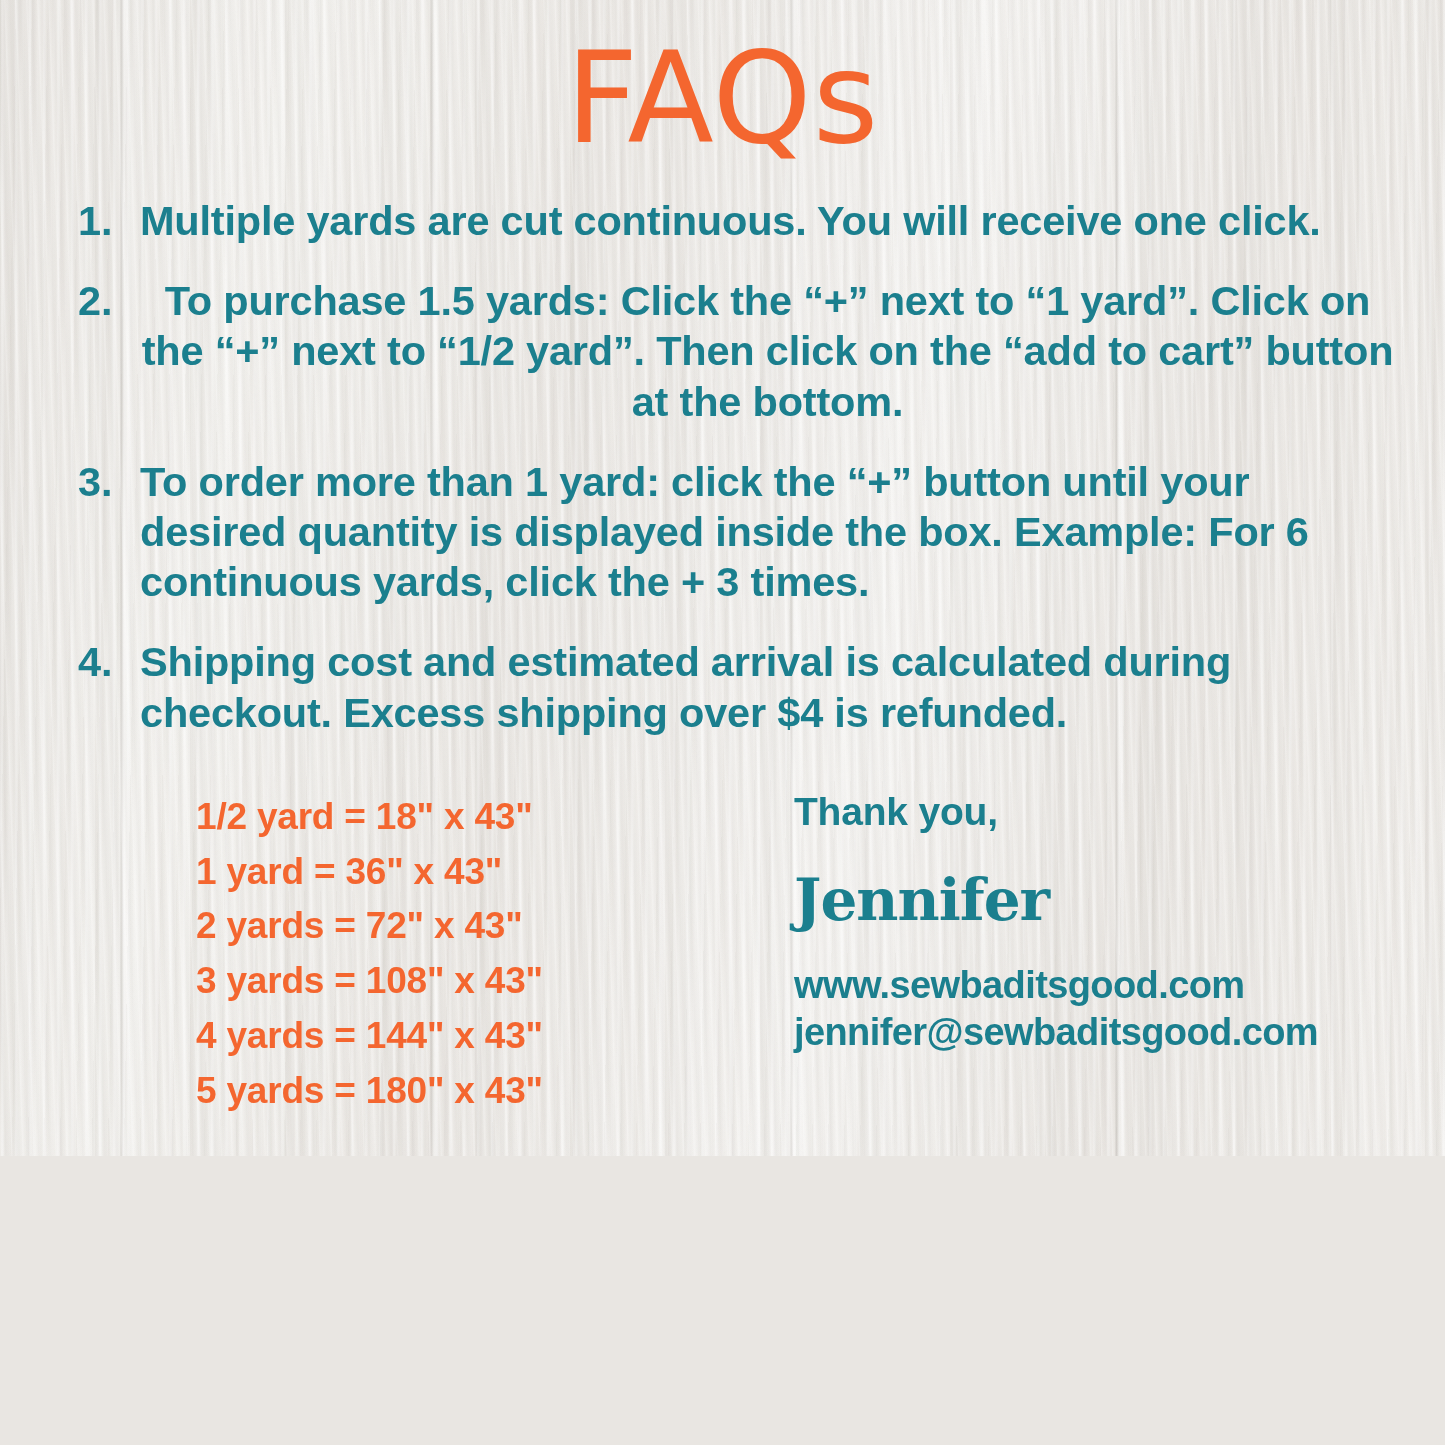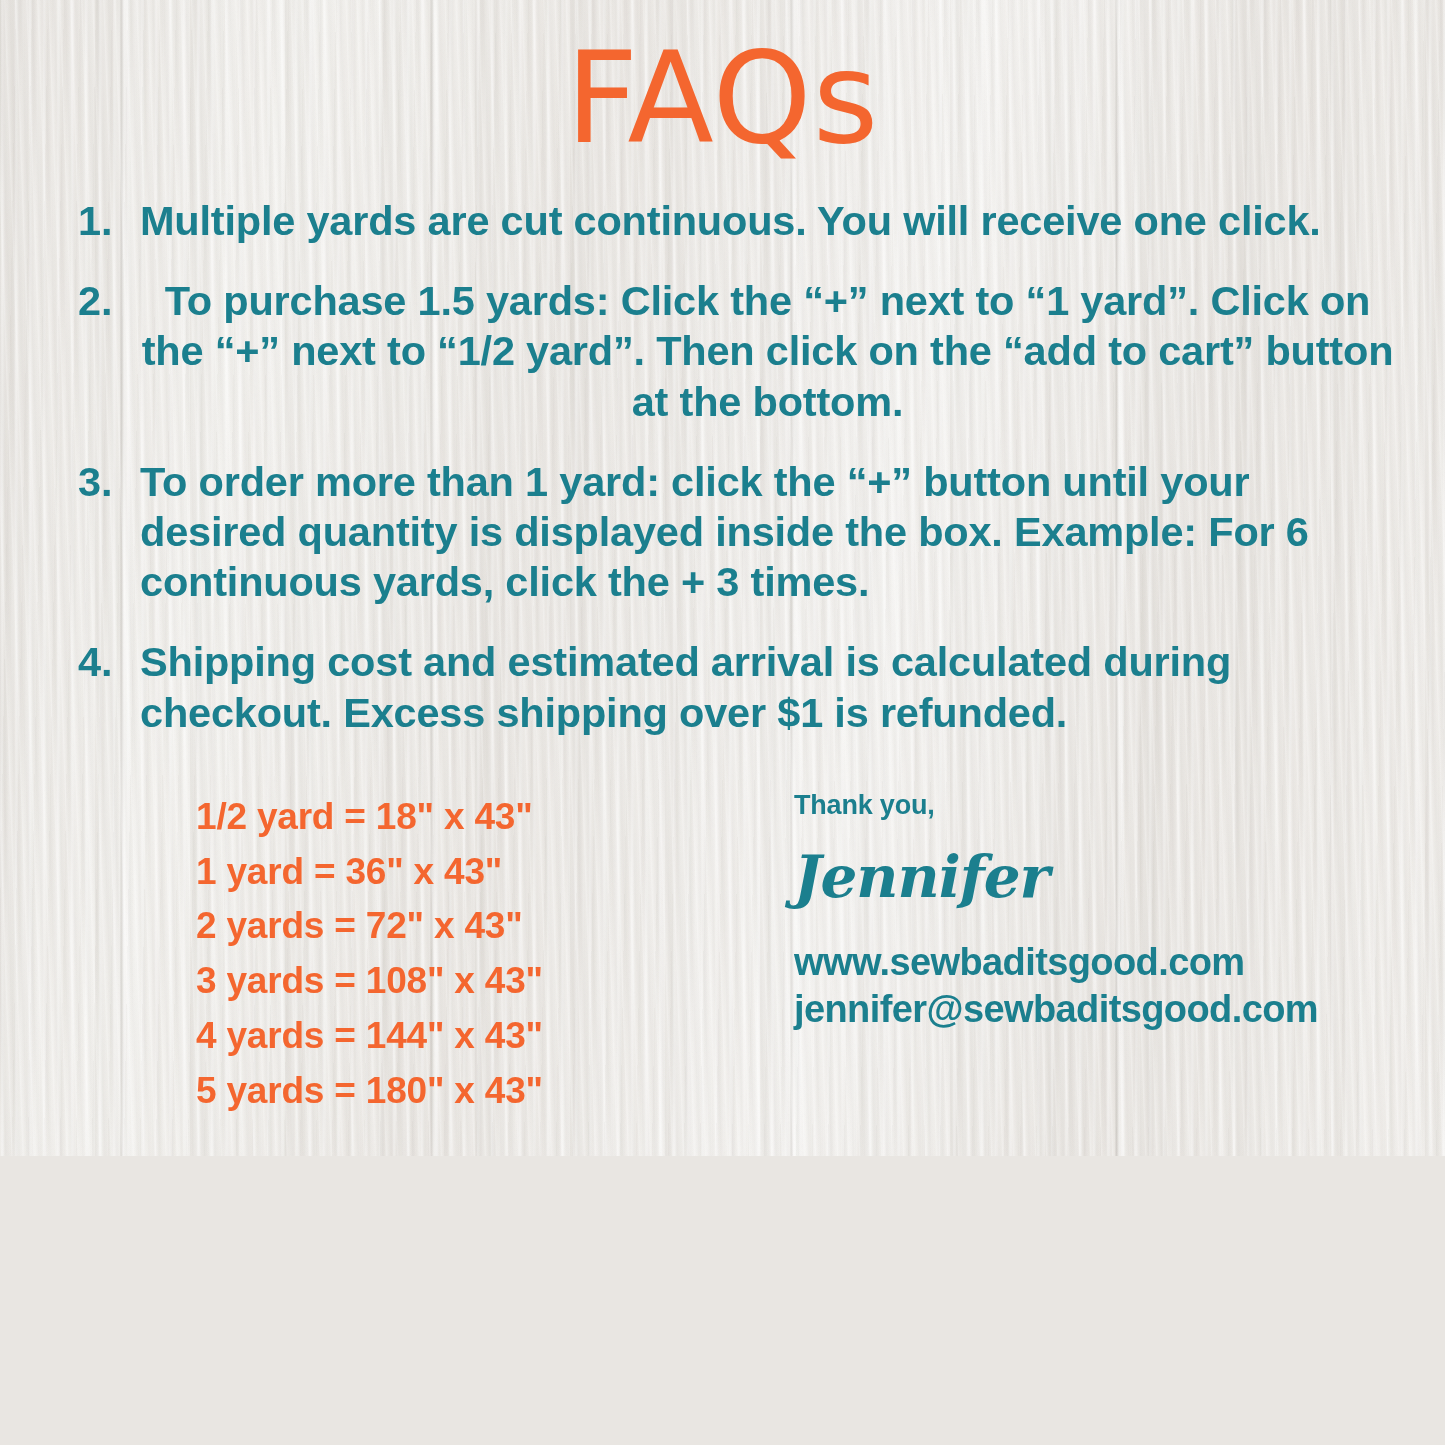--- a/index.html
+++ b/index.html
@@ -142,27 +142,26 @@
   }
   .yardage div { white-space: nowrap; }
 
   .signoff {
     flex: 1 1 auto;
     padding-left: 8px;
     color: #1b7f8e;
   }
   .thanks {
     font-weight: bold;
-    font-size: 27px;
+    font-size: 39px;
     letter-spacing: -0.2px;
-    margin-bottom: 22px;
+    margin-bottom: 32px;
   }
   .signature {
     font-family: "DejaVu Serif", serif;
-    font-style: italic;
     font-weight: bold;
     font-size: 58px;
     letter-spacing: -1px;
     margin-bottom: 28px;
   }
   .contact-line {
     font-weight: bold;
     font-size: 38px;
     line-height: 1.25;
     letter-spacing: -0.6px;
@@ -186,21 +185,21 @@
       <li class="item-2">
         <span class="num">2.</span>
         <span class="txt">To purchase 1.5 yards: Click  the “+” next to “1 yard”.  Click on the “+” next to “1/2 yard”.  Then click on the “add to cart” button at the bottom.</span>
       </li>
       <li class="item-3">
         <span class="num">3.</span>
         <span class="txt">To order more than 1 yard:  click the “+” button until your desired quantity is displayed inside the box.  Example: For 6 continuous yards, click the + 3 times.</span>
       </li>
       <li class="item-4">
         <span class="num">4.</span>
-        <span class="txt">Shipping cost and estimated arrival is calculated during checkout. Excess shipping over $1 is refunded.</span>
+        <span class="txt">Shipping cost and estimated arrival is calculated during checkout. Excess shipping over $4 is refunded.</span>
       </li>
     </ol>
 
     <div class="bottom">
 
       <div class="yardage">
         <div>1/2 yard = 18" x 43"</div>
         <div>1 yard = 36" x 43"</div>
         <div>2 yards = 72" x 43"</div>
         <div>3 yards = 108" x 43"</div>

